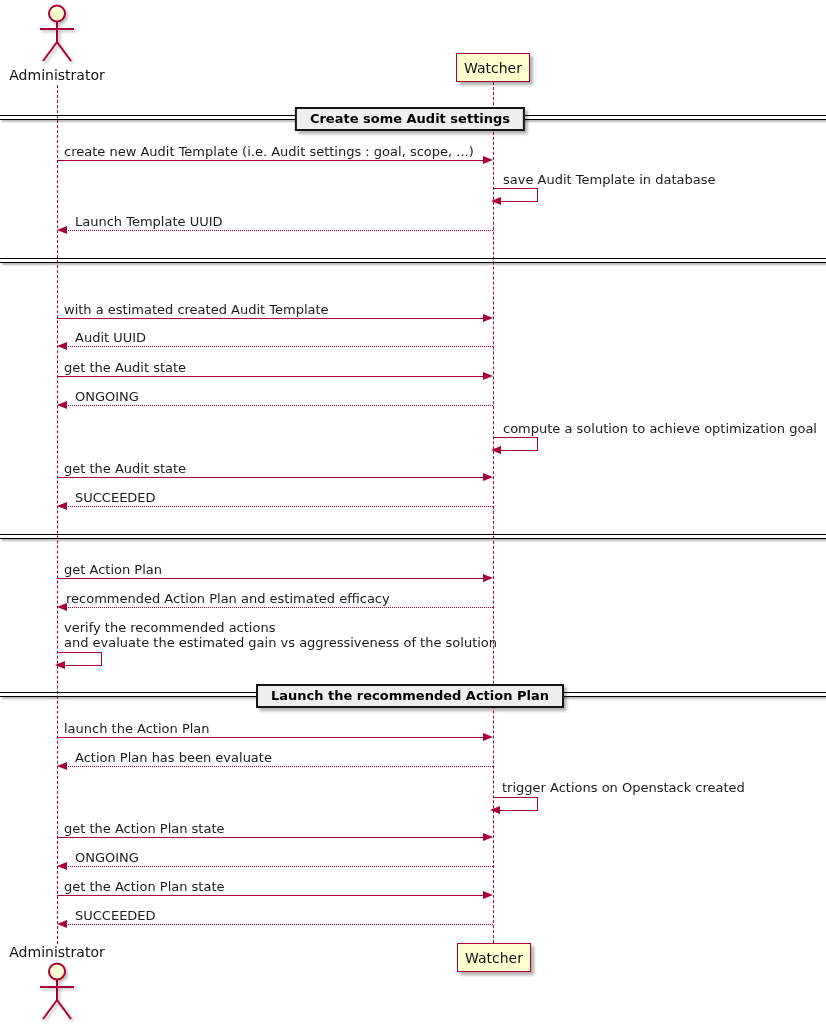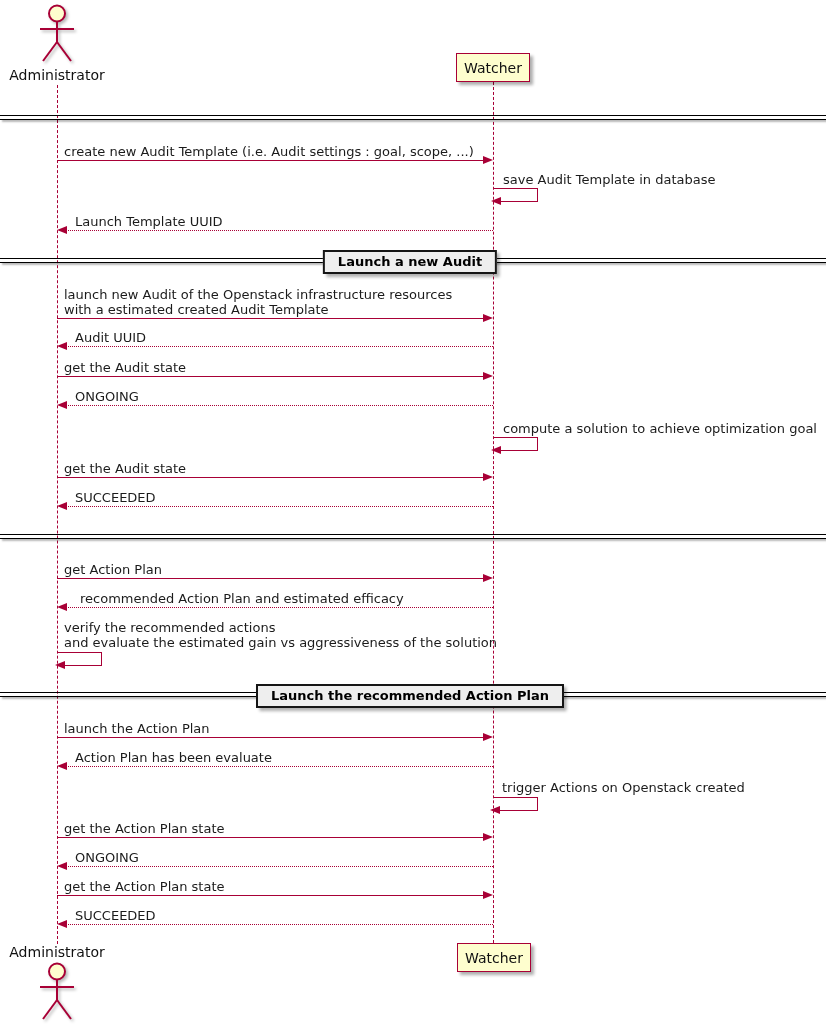--- a/index.html
+++ b/index.html
@@ -57,37 +57,36 @@
     <line x1="22" y1="39" x2="8" y2="58" stroke="#A80036" stroke-width="2"></line>
     <line x1="22" y1="39" x2="36" y2="58" stroke="#A80036" stroke-width="2"></line>
   </svg>
   <div class="actor-label" style="left:-13px; top:67px">Administrator</div>
 
   <div class="participant" style="left:456px; top:53px">
     <span>Watcher</span>
   </div>
 
   <div class="divider-lines" style="top:115px"></div>
+  <div class="divider-box" style="top:107px">Create some Audit settings</div>
 
   <div class="mlabel" style="left:64px; top:144px">create new Audit Template (i.e. Audit settings : goal, scope, ...)</div>
   <div class="aline solid-line" style="left:57px; top:160px; width:428px"></div>
   <div class="head right" style="left:483px; top:156px"></div>
 
   <div class="mlabel" style="left:503px; top:172px">save Audit Template in database</div>
   <div class="loop" style="left:493px; top:188px"></div>
   <div class="head left" style="left:491px; top:197px"></div>
 
   <div class="mlabel" style="left:75px; top:214px">Launch Template UUID</div>
   <div class="aline dotted-line" style="left:65px; top:230px; width:428px"></div>
   <div class="head left" style="left:57px; top:226px"></div>
 
   <div class="divider-lines" style="top:258px"></div>
-  <div class="divider-box" style="top:250px">Launch a new Audit</div>
 
-  <div class="mlabel" style="left:64px; top:287px">launch new Audit of the Openstack infrastructure resources</div>
   <div class="mlabel" style="left:64px; top:302px">with a estimated created Audit Template</div>
   <div class="aline solid-line" style="left:57px; top:318px; width:428px"></div>
   <div class="head right" style="left:483px; top:314px"></div>
 
   <div class="mlabel" style="left:75px; top:330px">Audit UUID</div>
   <div class="aline dotted-line" style="left:65px; top:346px; width:428px"></div>
   <div class="head left" style="left:57px; top:342px"></div>
 
   <div class="mlabel" style="left:64px; top:360px">get the Audit state</div>
   <div class="aline solid-line" style="left:57px; top:376px; width:428px"></div>
@@ -108,21 +107,21 @@
   <div class="mlabel" style="left:75px; top:490px">SUCCEEDED</div>
   <div class="aline dotted-line" style="left:65px; top:506px; width:428px"></div>
   <div class="head left" style="left:57px; top:502px"></div>
 
   <div class="divider-lines" style="top:534px"></div>
 
   <div class="mlabel" style="left:64px; top:562px">get Action Plan</div>
   <div class="aline solid-line" style="left:57px; top:578px; width:428px"></div>
   <div class="head right" style="left:483px; top:574px"></div>
 
-  <div class="mlabel" style="left:80px; top:591px">recommended Action Plan and estimated efficacy</div>
+  <div class="mlabel" style="left:66px; top:591px">recommended Action Plan and estimated efficacy</div>
   <div class="aline dotted-line" style="left:65px; top:607px; width:428px"></div>
   <div class="head left" style="left:57px; top:603px"></div>
 
   <div class="mlabel" style="left:64px; top:620px">verify the recommended actions</div>
   <div class="mlabel" style="left:64px; top:635px">and evaluate the estimated gain vs aggressiveness of the solution</div>
   <div class="loop" style="left:57px; top:652px"></div>
   <div class="head left" style="left:55px; top:661px"></div>
 
   <div class="divider-lines" style="top:692px"></div>
   <div class="divider-box" style="top:684px">Launch the recommended Action Plan</div>

